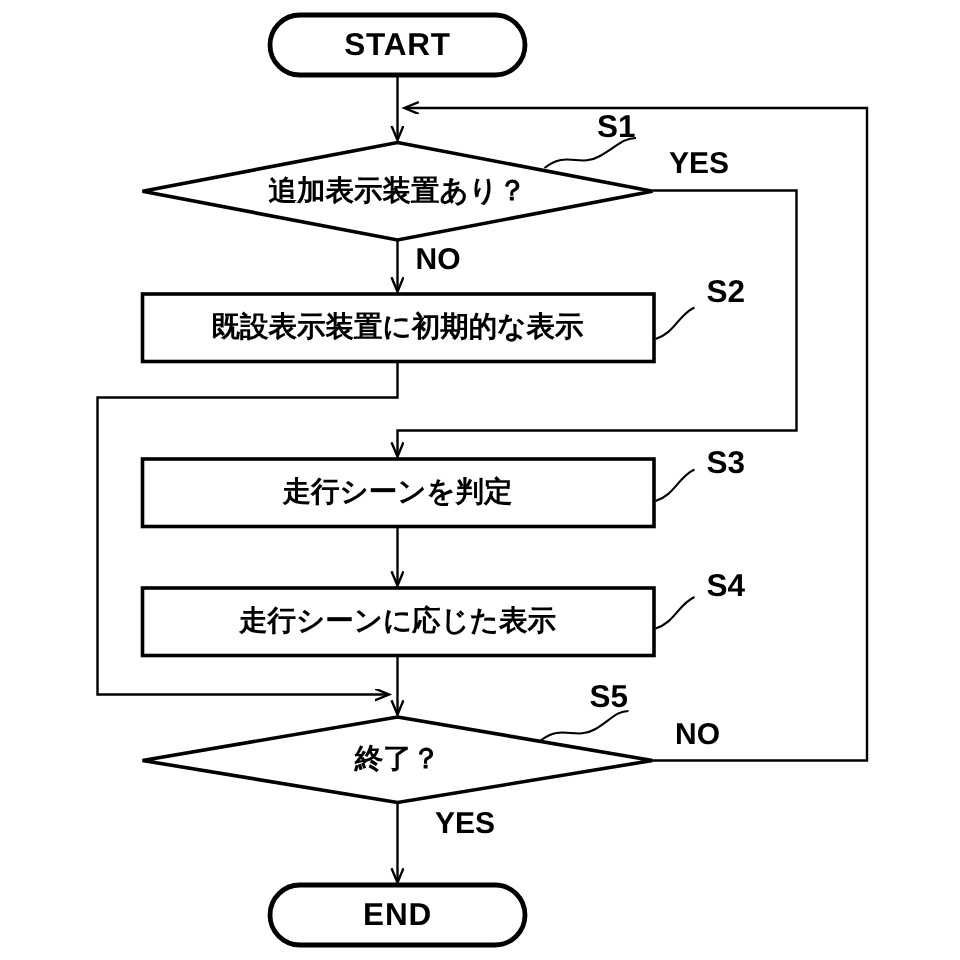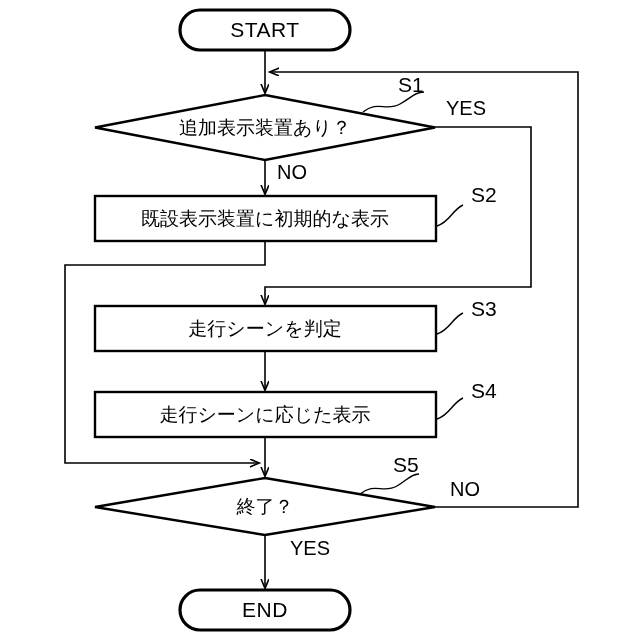--- a/index.html
+++ b/index.html
@@ -11,20 +11,21 @@
     width: 640px;
     height: 640px;
     font-family: "Liberation Sans", "DejaVu Sans", sans-serif;
     overflow: hidden;
   }
   #flowchart-root {
     position: relative;
     width: 640px;
     height: 640px;
     background: #ffffff;
+    font-weight: bold;
   }
   svg#flow-svg {
     display: block;
     width: 640px;
     height: 640px;
   }
   .node-shape {
     fill: #ffffff;
     stroke: #000000;
     stroke-width: 2.4;

